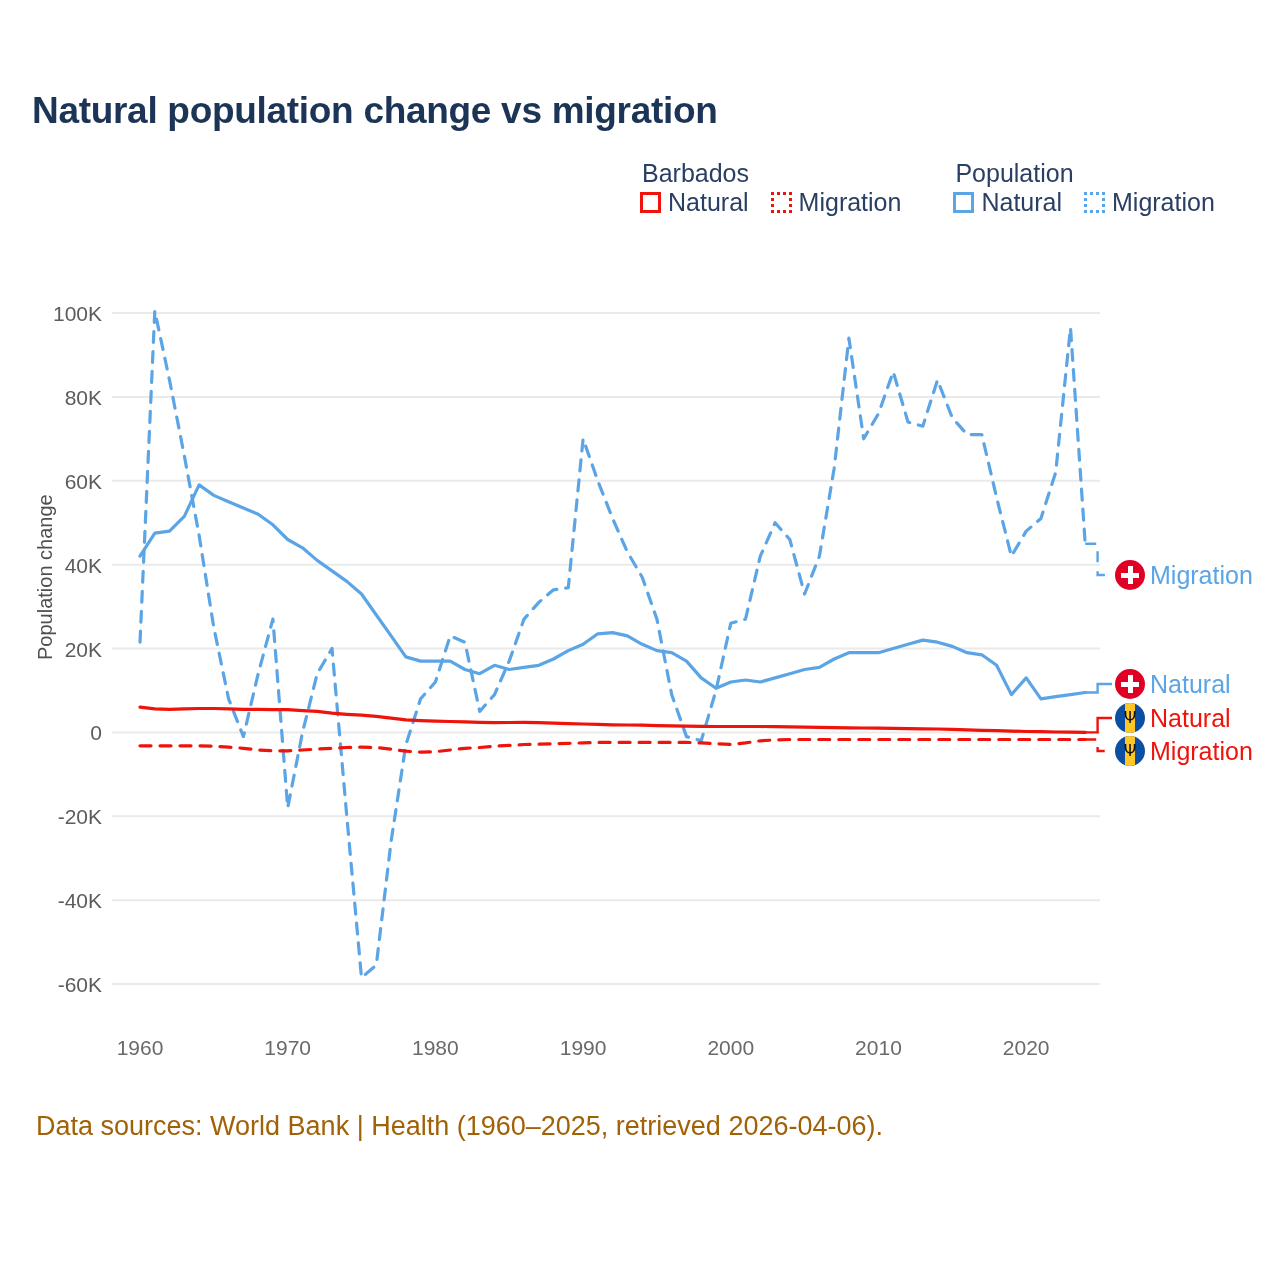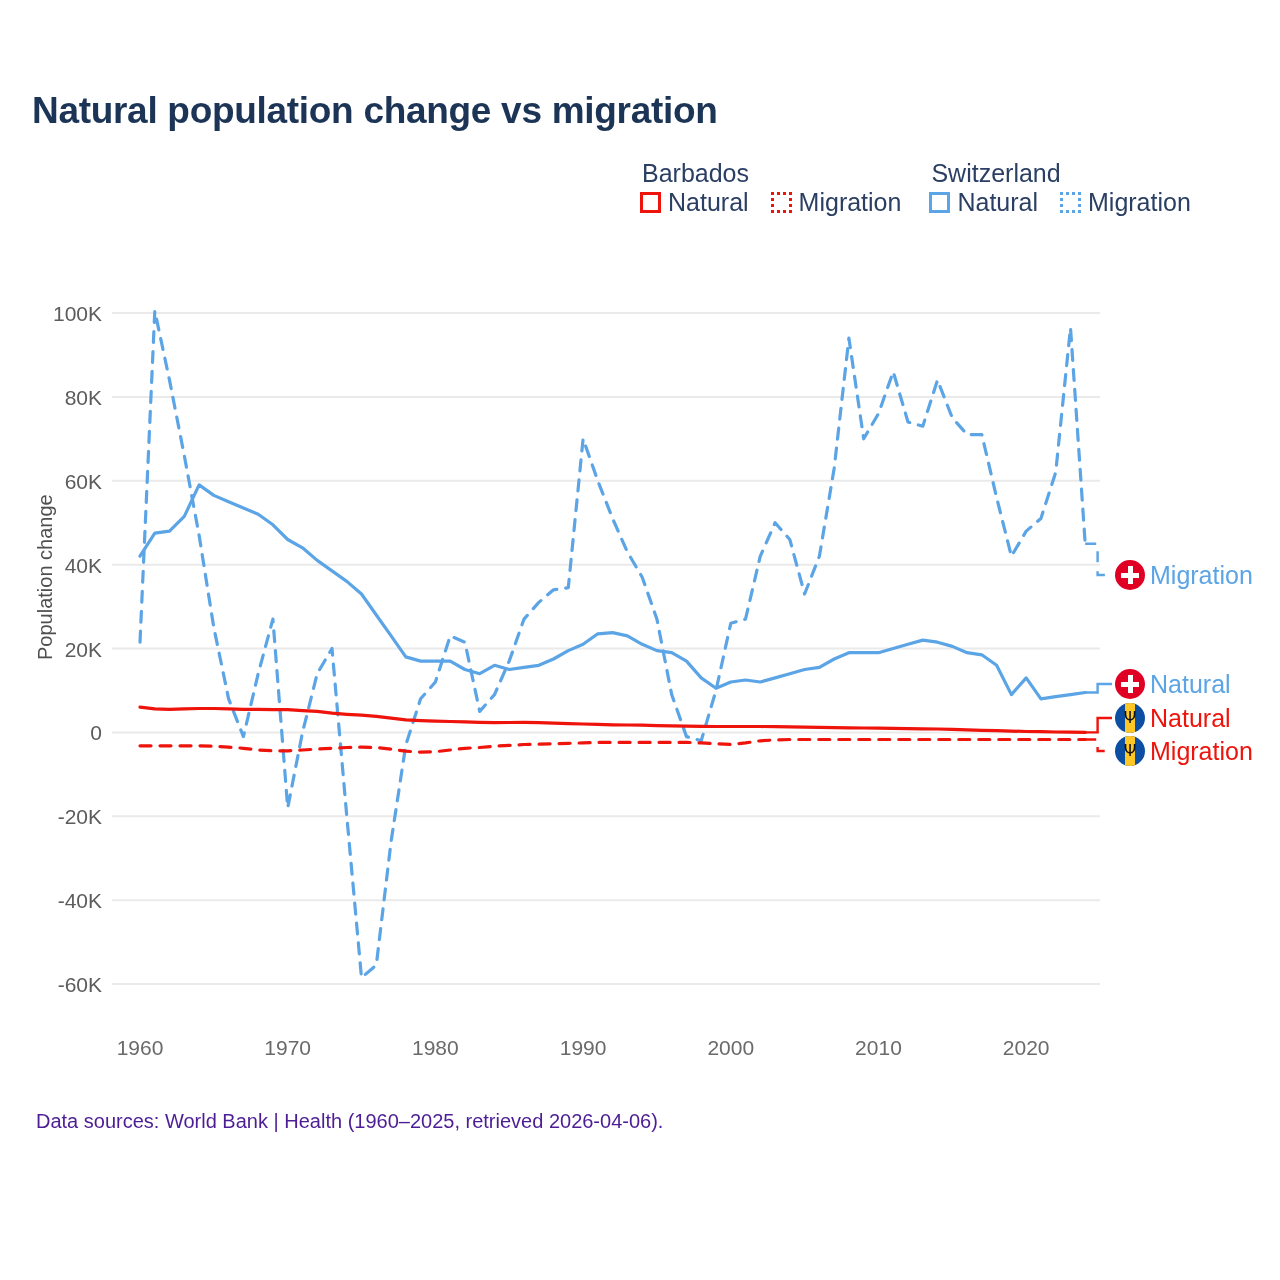--- a/index.html
+++ b/index.html
@@ -11,21 +11,21 @@
   #chart-root{position:absolute;inset:0;}
 
   
   .chart-title{
     position:absolute;left:32px;top:90px;
     font-size:37px;font-weight:bold;letter-spacing:-0.3px;
     color:#1c3557;white-space:nowrap;
   }
 
   
-  .legend{position:absolute;left:640px;top:160px;display:flex;gap:28px;align-items:center;}
+  .legend{position:absolute;left:640px;top:160px;display:flex;gap:52px;align-items:center;}
   .legend-group{display:flex;flex-direction:column;gap:4px;}
   .legend-country{font-size:25px;color:#2a3f63;line-height:1.05;padding-left:2px;}
   .legend-items{display:flex;gap:22px;align-items:center;}
   .legend-item{display:flex;align-items:center;gap:7px;}
   .legend-swatch{width:21px;height:21px;background:#fff;box-sizing:border-box;}
   .sw-solid-red{border:3px solid #ee130b;}
   .sw-dot-red{border:3px dotted #ee130b;}
   .sw-solid-blue{border:3px solid #5ba4e5;}
   .sw-dot-blue{border:3px dotted #5ba4e5;}
   .legend-label{font-size:25px;color:#2a3f63;line-height:1;white-space:nowrap;}
@@ -49,21 +49,21 @@
   .flag-ch{background:#e00024;}
   .flag-ch .cross-v{position:absolute;left:12.5px;top:6px;width:5px;height:18px;background:#fff;}
   .flag-ch .cross-h{position:absolute;left:6px;top:12.5px;width:18px;height:5px;background:#fff;}
   .flag-bb{background:#0b4ea2;}
   .flag-bb .gold{position:absolute;left:10px;top:0;width:10px;height:30px;background:#ffc726;}
   .flag-bb .trident{position:absolute;left:0;top:0;width:30px;height:30px;
     display:flex;align-items:center;justify-content:center;
     font-size:16px;color:#111;line-height:1;font-family:"DejaVu Sans", sans-serif;}
 
   
-  .footer{position:absolute;left:36px;top:1106px;font-size:20px;color:#4c1d95;line-height:1.55;}
+  .footer{position:absolute;left:36px;top:1106px;font-size:27px;color:#a16207;line-height:1.55;}
   .footer div{white-space:nowrap;}
 </style>
 </head>
 <body>
 
 <div id="chart-root">
 
   <div class="chart-title">Natural population change vs migration</div>
 
   <div class="legend">
@@ -75,21 +75,21 @@
           <span class="legend-label">Natural</span>
         </div>
         <div class="legend-item">
           <span class="legend-swatch sw-dot-red"></span>
           <span class="legend-label">Migration</span>
         </div>
       </div>
     </div>
 
     <div class="legend-group">
-      <div class="legend-country">Switzerland</div>
+      <div class="legend-country">Population</div>
       <div class="legend-items">
         <div class="legend-item">
           <span class="legend-swatch sw-solid-blue"></span>
           <span class="legend-label">Natural</span>
         </div>
         <div class="legend-item">
           <span class="legend-swatch sw-dot-blue"></span>
           <span class="legend-label">Migration</span>
         </div>
       </div>

